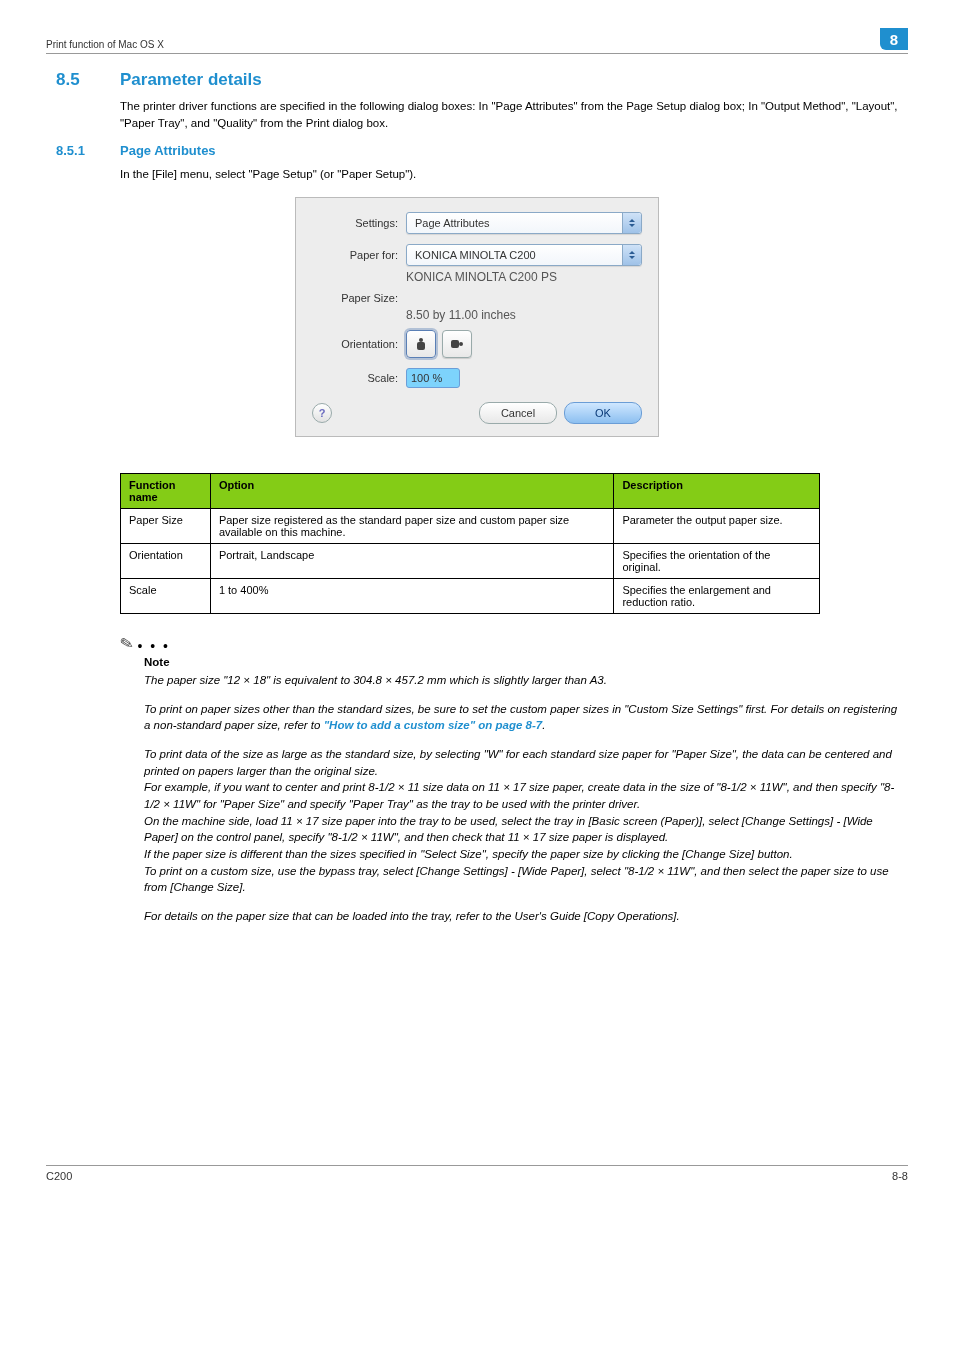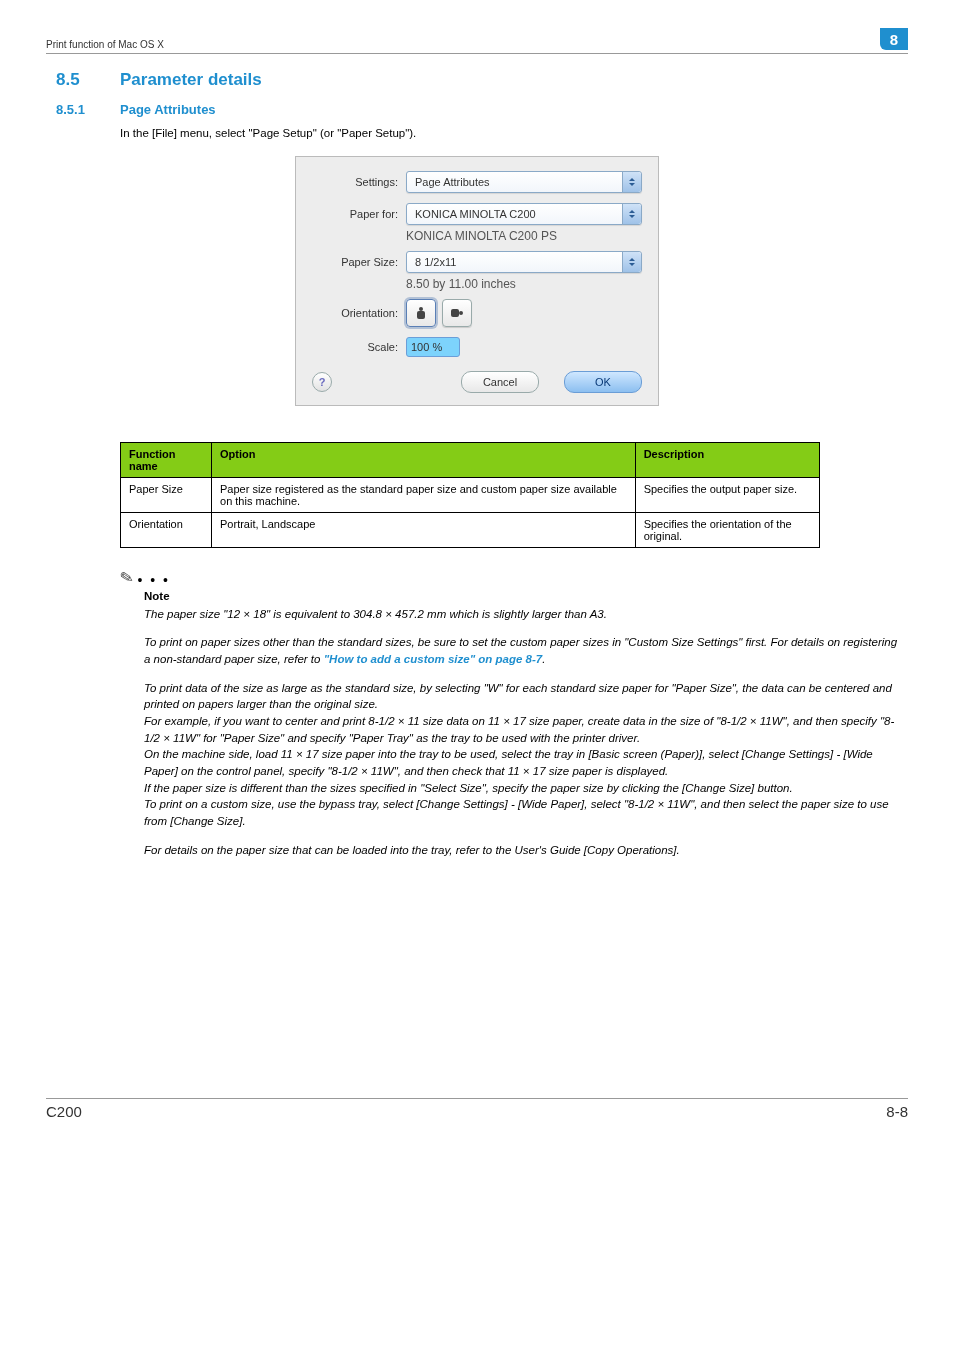--- a/index.html
+++ b/index.html
@@ -2,21 +2,21 @@
 <html><head>
 <meta charset="utf-8">
 <style>
 html,body{margin:0;padding:0;background:#fff;font-family:Arial,Helvetica,sans-serif;color:#000;width:954px}
 .page{width:954px;padding:0 0 40px;position:relative}
 .header-line{margin:28px 46px 0;display:flex;justify-content:space-between;align-items:flex-end;font-size:10px;color:#333;padding-bottom:4px}
 .header-left{color:#333}
 .header-right{width:28px;height:22px;background:#1f8fcf;color:#fff;font-weight:bold;font-size:15px;border-radius:0 0 0 6px;display:flex;align-items:center;justify-content:center}
 .header-rule{margin:0 46px;height:1px;background:#999;margin-top:-1px}
 .footer-rule{margin:0 46px;height:1px;background:#999;margin-top:240px}
-.footer-line{margin:4px 46px 16px;display:flex;justify-content:space-between;font-size:15px;color:#333}
+.footer-line{margin:4px 46px 16px;display:flex;justify-content:space-between;font-size:11px;color:#333}
 .content{margin:16px 56px 0}
 .sec-title{display:flex;align-items:baseline;margin:0 0 8px}
 .sec-num{color:#1f8fcf;font-weight:bold;font-size:17px;width:64px;flex-shrink:0}
 .sec-text{color:#1f8fcf;font-weight:bold;font-size:17px}
 .subsec-title{display:flex;align-items:center;margin:12px 0 8px}
 .subsec-num{color:#1f8fcf;font-weight:bold;font-size:13px;width:64px;flex-shrink:0}
 .subsec-text{color:#1f8fcf;font-weight:bold;font-size:13px}
 .body-p{font-size:11.5px;line-height:1.45;margin:0 0 10px 64px}
 .dialog-wrap{display:flex;justify-content:center;margin:14px 0 36px}
 .dialog{width:330px;border:1px solid #bbb;background:#ededed;padding:14px 16px 12px;font-family:"Lucida Grande","Helvetica Neue",Arial,sans-serif;font-size:11px;color:#333}
@@ -31,21 +31,21 @@
 .orient-btns{display:flex;gap:6px}
 .orient-btn{width:28px;height:26px;border:1px solid #9aa;border-radius:4px;background:linear-gradient(#fff,#e8e8e8);display:flex;align-items:center;justify-content:center;box-shadow:0 1px 1px rgba(0,0,0,.15)}
 .orient-btn.sel{border-color:#5a7fb5;box-shadow:0 0 0 2px rgba(90,127,181,.4)}
 .person{width:10px;height:12px;position:relative}
 .person::before{content:"";position:absolute;top:0;left:3px;width:4px;height:4px;border-radius:50%;background:#444}
 .person::after{content:"";position:absolute;top:4px;left:1px;width:8px;height:8px;background:#444;border-radius:2px}
 .orient-btn.land .person{transform:rotate(90deg)}
 .scale-input{width:44px;height:18px;border:1px solid #6b9ed8;border-radius:3px;background:#7dd3fc;display:flex;align-items:center;padding:0 4px;font-size:11px}
 .dlg-bottom{display:flex;align-items:center;justify-content:space-between;margin-top:14px}
 .help-q{width:18px;height:18px;border:1px solid #9aa;border-radius:50%;background:linear-gradient(#fff,#e2e2e2);color:#6a6bbf;font-weight:bold;display:flex;align-items:center;justify-content:center;font-size:11px}
-.dlg-btns{display:flex;gap:25px}
+.dlg-btns{display:flex;gap:7px}
 .mac-btn{min-width:56px;height:20px;border:1px solid #9aa;border-radius:10px;background:linear-gradient(#fff,#e8e8e8);display:flex;align-items:center;justify-content:center;font-size:11px;padding:0 10px}
 .mac-btn.primary{background:linear-gradient(#cfe7ff,#8cbff0);border-color:#6a9dd6;color:#0a3a78}
 table.func{border-collapse:collapse;width:700px;margin:0 0 0 64px;font-size:11px}
 table.func th,table.func td{border:1px solid #000;padding:5px 8px;text-align:left;vertical-align:top}
 table.func th{background:#84cc16;font-weight:bold}
 .note-block{margin:20px 0 0 64px}
 .note-icon{transform:rotate(-12deg);display:inline-block;font-size:16px;color:#444}
 .note-dots{display:inline-block;font-size:14px;letter-spacing:2px;margin-left:4px;vertical-align:-2px}
 .note-label{font-weight:bold;font-size:11.5px;margin:2px 0 4px 24px}
 .note-p{font-style:italic;font-size:11.5px;line-height:1.45;margin:0 0 12px 24px}
@@ -61,20 +61,21 @@
     <div class="header-right">8</div>
   </div>
   <div class="header-rule"></div>
 
   <div class="content">
 
     <div class="sec-title">
       <span class="sec-num">8.5</span>
       <span class="sec-text">Parameter details</span>
     </div>
+    <p class="body-p">The printer driver functions are specified in the following dialog boxes: In "Page Attributes" from the Page Setup dialog box; In "Output Method", "Layout", "Paper Tray", and "Quality" from the Print dialog box.</p>
 
     <div class="subsec-title">
       <span class="subsec-num">8.5.1</span>
       <span class="subsec-text">Page Attributes</span>
     </div>
     <p class="body-p">In the [File] menu, select "Page Setup" (or "Paper Setup").</p>
 
     <div class="dialog-wrap">
       <div class="dialog">
 
@@ -90,24 +91,20 @@
           <div class="lbl">Paper for:</div>
           <div class="combo">
             <span>KONICA MINOLTA C200</span>
             <div class="arrows"></div>
           </div>
         </div>
         <div class="subtext">KONICA MINOLTA C200 PS</div>
 
         <div class="dlg-row">
           <div class="lbl">Paper Size:</div>
-          <div class="combo">
-            <span>8 1/2x11</span>
-            <div class="arrows"></div>
-          </div>
         </div>
         <div class="subtext">8.50 by 11.00 inches</div>
 
         <div class="dlg-row">
           <div class="lbl">Orientation:</div>
           <div class="orient-btns">
             <div class="orient-btn sel">
               <div class="person"></div>
             </div>
             <div class="orient-btn land">
@@ -137,26 +134,31 @@
     <table class="func">
       <tbody>
           <tr>
         <th>Function name</th>
         <th>Option</th>
         <th>Description</th>
       </tr>
       <tr>
         <td>Paper Size</td>
         <td>Paper size registered as the standard paper size and custom paper size available on this machine.</td>
-        <td>Specifies the output paper size.</td>
+        <td>Parameter the output paper size.</td>
       </tr>
       <tr>
         <td>Orientation</td>
         <td>Portrait, Landscape</td>
         <td>Specifies the orientation of the original.</td>
+      </tr>
+      <tr>
+        <td>Scale</td>
+        <td>1 to 400%</td>
+        <td>Specifies the enlargement and reduction ratio.</td>
       </tr>
     </tbody>
       </table>
 
     <div class="note-block">
       <span class="note-icon">✎</span><span class="note-dots">• • •</span>
       <div class="note-label">Note</div>
       <div class="note-p">The paper size "12 × 18" is equivalent to 304.8 × 457.2 mm which is slightly larger than A3.</div>
       <div class="note-p">
         <span>To print on paper sizes other than the standard sizes, be sure to set the custom paper sizes in "Custom Size Settings" first. For details on registering a non-standard paper size, refer to </span><a class="note-link">"How to add a custom size" on page 8-7</a><span>.</span>

